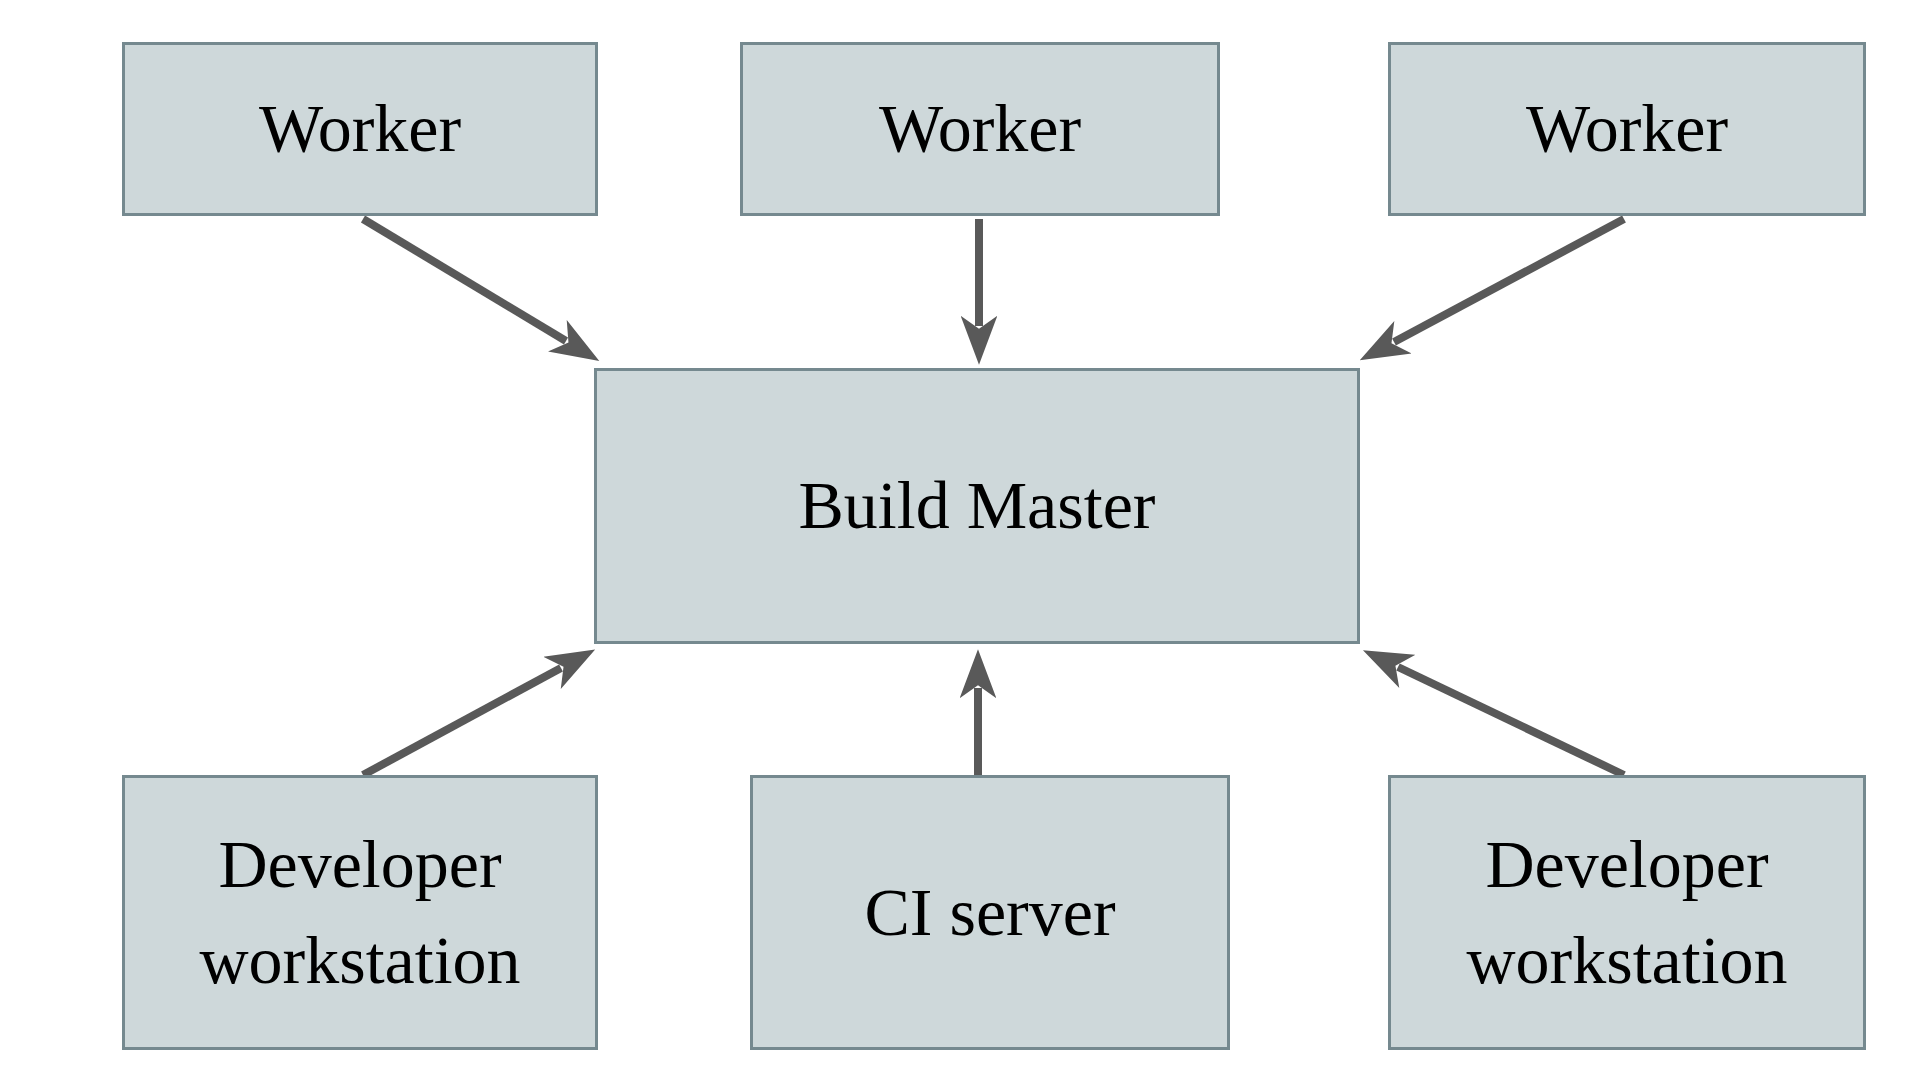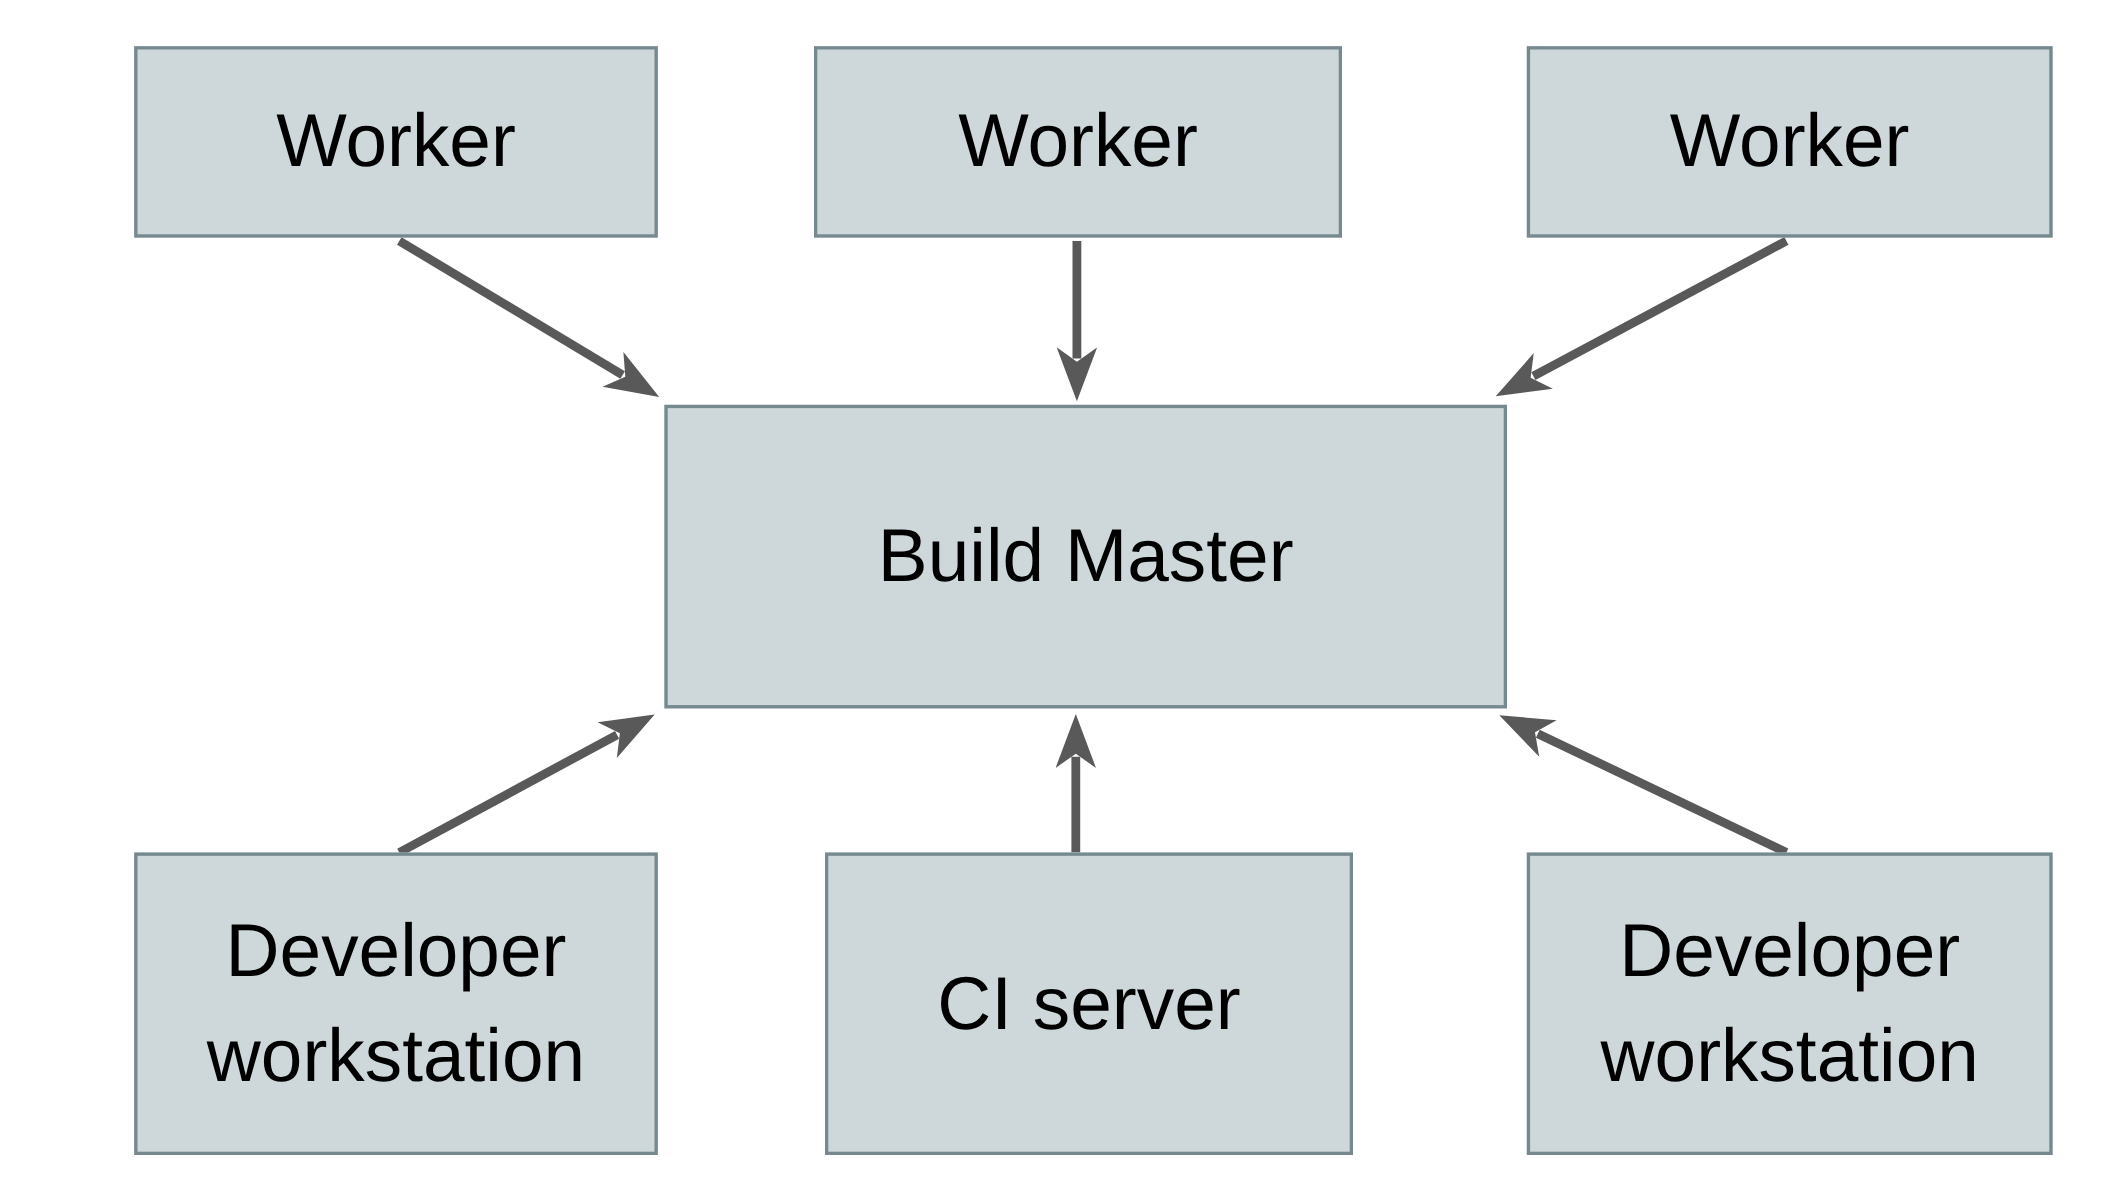--- a/index.html
+++ b/index.html
@@ -1,21 +1,21 @@
 <!DOCTYPE html>
 <html><head>
 <meta charset="utf-8">
 <style>
   html, body { margin: 0; padding: 0; background: #ffffff; }
   .stage {
     position: relative;
     width: 1910px;
     height: 1090px;
     background: #ffffff;
-    font-family: Liberation Sans, sans-serif;
+    font-family: Liberation Serif, serif;
     overflow: hidden;
   }
   .edges {
     position: absolute;
     left: 0; top: 0;
     width: 1910px; height: 1090px;
     pointer-events: none;
   }
   .node {
     position: absolute;
@@ -29,21 +29,21 @@
     color: #000000;
     font-size: 68px;
     line-height: 1.4;
     padding: 0 14px;
   }
   
   .worker-left   { left: 122px;  top: 42px;  width: 476px;  height: 174px; }
   .worker-mid    { left: 740px;  top: 42px;  width: 480px;  height: 174px; }
   .worker-right  { left: 1388px; top: 42px;  width: 478px;  height: 174px; }
   
-  .build-master  { left: 594px;  top: 368px; width: 766px;  height: 276px; margin-left: 10px; }
+  .build-master  { left: 594px;  top: 368px; width: 766px;  height: 276px; }
   
   .dev-left      { left: 122px;  top: 775px; width: 476px;  height: 275px; }
   .ci-server     { left: 740px;  top: 775px; width: 480px;  height: 275px; margin-left: 10px; }
   .dev-right     { left: 1388px; top: 775px; width: 478px;  height: 275px; }
 </style>
 </head>
 <body>
 
 <div class="stage">
 

